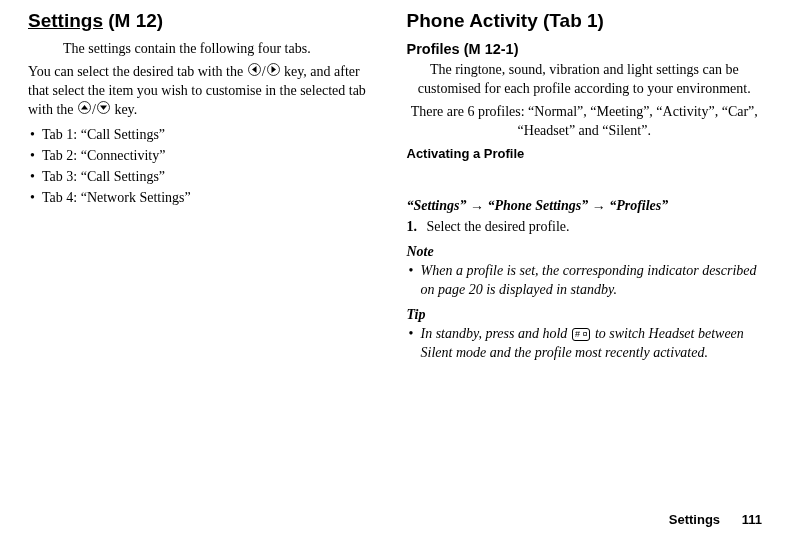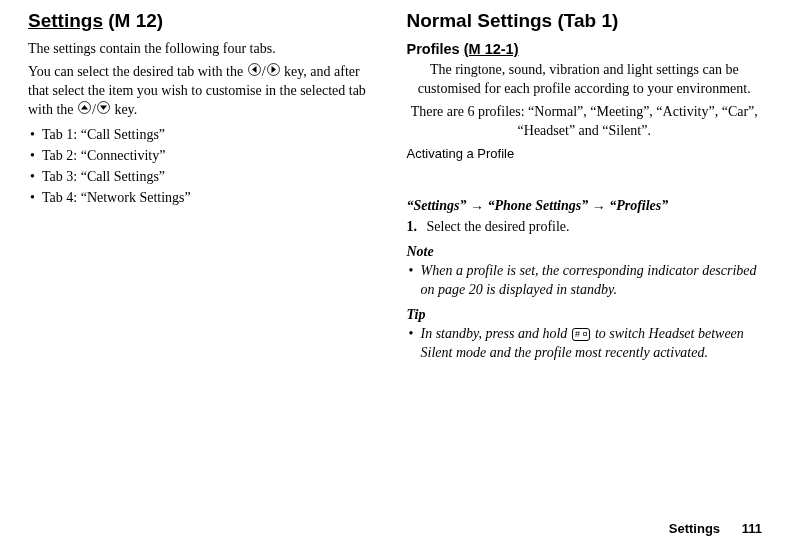--- a/index.html
+++ b/index.html
@@ -31,20 +31,21 @@
       margin-bottom: 6px;
     }
     .main-title .underline {
       text-decoration: underline;
     }
     .main-title .menu-id {
       font-weight: bold;
     }
     .intro {
       margin-bottom: 4px;
+      margin-left: 35px;
     }
     .instruction {
       margin-bottom: 6px;
     }
     .bullet-list {
       list-style: none;
     }
     .bullet-list li {
       padding-left: 14px;
       position: relative;
@@ -63,29 +64,28 @@
     }
     .h3 {
       font-family: Arial, Helvetica, sans-serif;
       font-weight: bold;
       font-size: 14.5px;
       margin-bottom: 2px;
     }
     .h3 .menu-sub {
       font-family: Arial, Helvetica, sans-serif;
       font-weight: bold;
-      text-decoration: underline;
     }
     .para {
       margin-bottom: 4px;
       text-align: center;
     }
     .h4 {
       font-family: Arial, Helvetica, sans-serif;
-      font-weight: normal;
+      font-weight: bold;
       font-size: 13px;
       margin-top: 4px;
       margin-bottom: 2px;
     }
     .path {
       font-style: italic;
       font-weight: bold;
       margin-bottom: 2px;
       margin-top: 35px;
     }
@@ -115,21 +115,21 @@
       left: 2px;
       font-style: normal;
     }
     .inline-icon {
       display: inline-block;
       vertical-align: middle;
       margin: 0 1px;
     }
     .footer {
       position: absolute;
-      bottom: 14px;
+      bottom: 23px;
       right: 28px;
       font-family: Arial, Helvetica, sans-serif;
       font-weight: bold;
       font-size: 13px;
     }
     .footer .pagenum {
       margin-left: 18px;
     }
     .hash-key {
       display: inline-block;
@@ -173,21 +173,21 @@
     <ul class="bullet-list">
       <li>Tab 1: “Call Settings”</li>
       <li>Tab 2: “Connectivity”</li>
       <li>Tab 3: “Call Settings”</li>
       <li>Tab 4: “Network Settings”</li>
     </ul>
   </div>
 
   <div class="col">
     <div class="h2">
-      <span>Normal Settings</span>
+      <span>Phone Activity</span>
       <span>(Tab 1)</span>
     </div>
     <div class="h3">
       <span>Profiles</span>
       <span class="menu-sub">(M 12-1)</span>
     </div>
     <p class="para">The ringtone, sound, vibration and light settings can be customised for each profile according to your environment.</p>
     <p class="para">There are 6 profiles: “Normal”, “Meeting”, “Activity”, “Car”, “Headset” and “Silent”.</p>
     <div class="h4">Activating a Profile</div>
     <div class="path">

